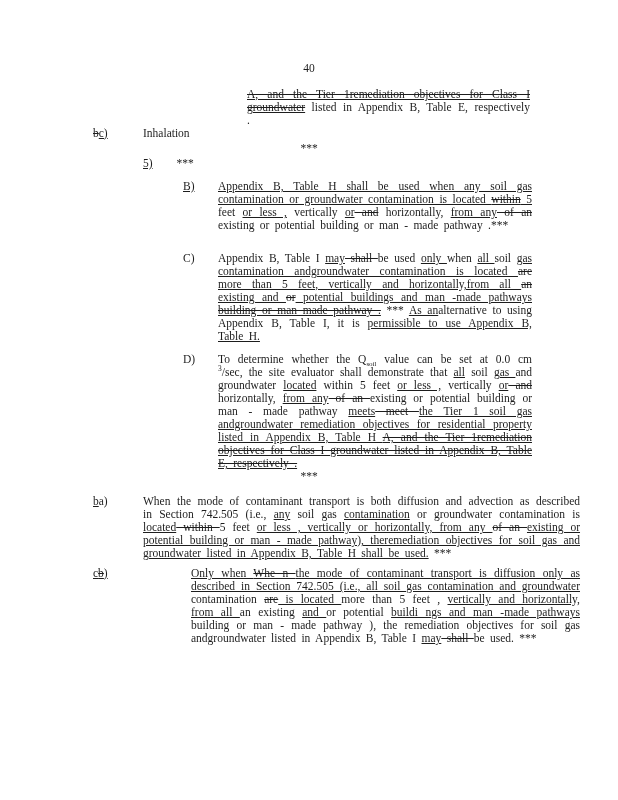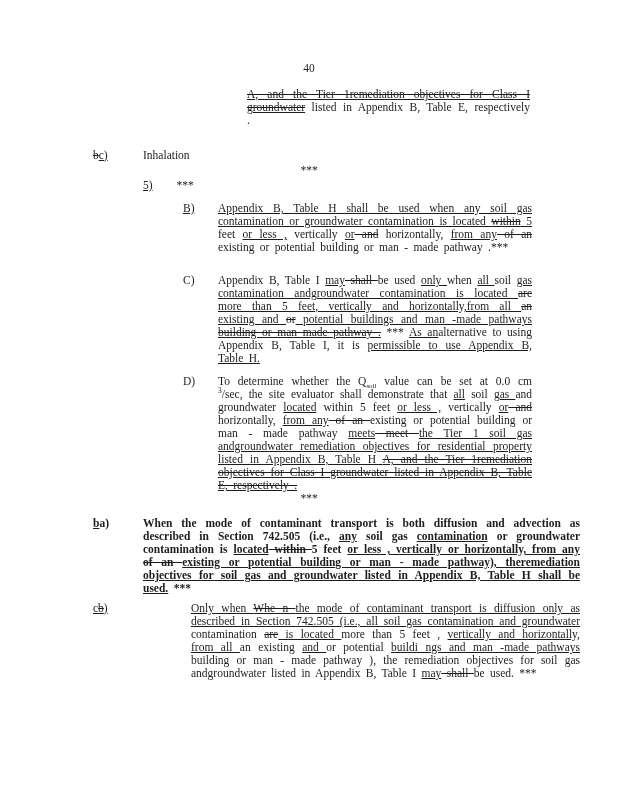--- a/index.html
+++ b/index.html
@@ -10,37 +10,37 @@
     box-sizing:border-box;padding-top:62px;
     word-spacing:2.5px;margin:0 auto;position:relative;overflow:hidden;
   }
   .u{text-decoration:underline;}
   .s{text-decoration:line-through;}
   .us{text-decoration:underline line-through;}
   .sup{vertical-align:super;font-size:7.5px;line-height:0;}
   .sub{vertical-align:sub;font-size:7px;line-height:0;}
   .pagenum{text-align:center;}
   .intro{margin:13px 88px 0 247px;text-align:justify;}
-  .row-bc{display:flex;margin-left:93px;margin-top:22px;}
+  .row-bc{display:flex;margin-left:93px;}
   .row-bc .lbl{flex:0 0 50px;}
   .stars-center{text-align:center;margin-top:2px;}
   .row-5{display:flex;margin-left:143px;margin-top:2px;}
   .row-5 .stars{margin-left:24px;}
   .item{display:flex;margin-left:183px;width:349px;}
   .item .lbl{flex:0 0 35px;}
   .item .body{flex:1;text-align:justify;}
   .item-b{margin-top:10px;}
   .item-c{margin-top:20px;}
   .item-d{margin-top:10px;}
   .sec{margin:20px 24px 0 35px;text-align:justify;text-align-last:justify;}
   .stars-sec{text-align:center;}
   .item2{display:flex;margin-left:93px;width:487px;}
   .item2 .lbl{flex:0 0 50px;}
   .item2 .body{flex:1;text-align:justify;}
-  .item2-ba{margin-top:12px;font-weight:bold;}
+  .item2-ba{margin-top:12px;}
   .item2-cb{margin-top:7px;gap:48px;}
 </style>
 </head>
 <body>
 
 <div class="page">
 
   <div class="pagenum">40</div>
 
   <div class="intro"><span class="us">A, and the Tier 1remediation objectives for Class I groundwater</span><span> listed in Appendix B, Table E, respectively .</span></div>

